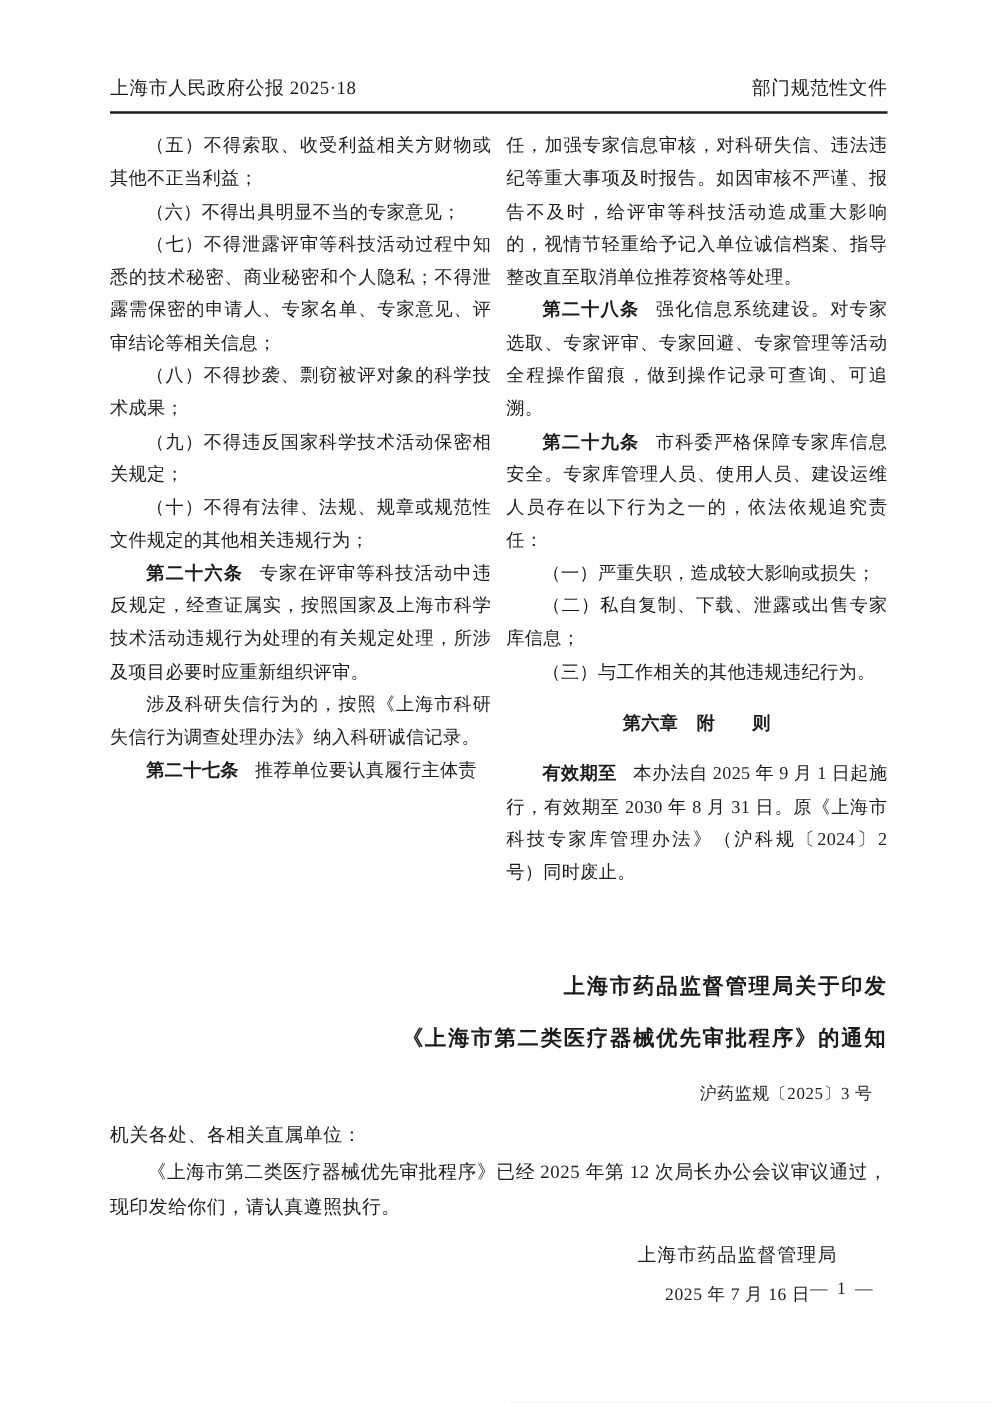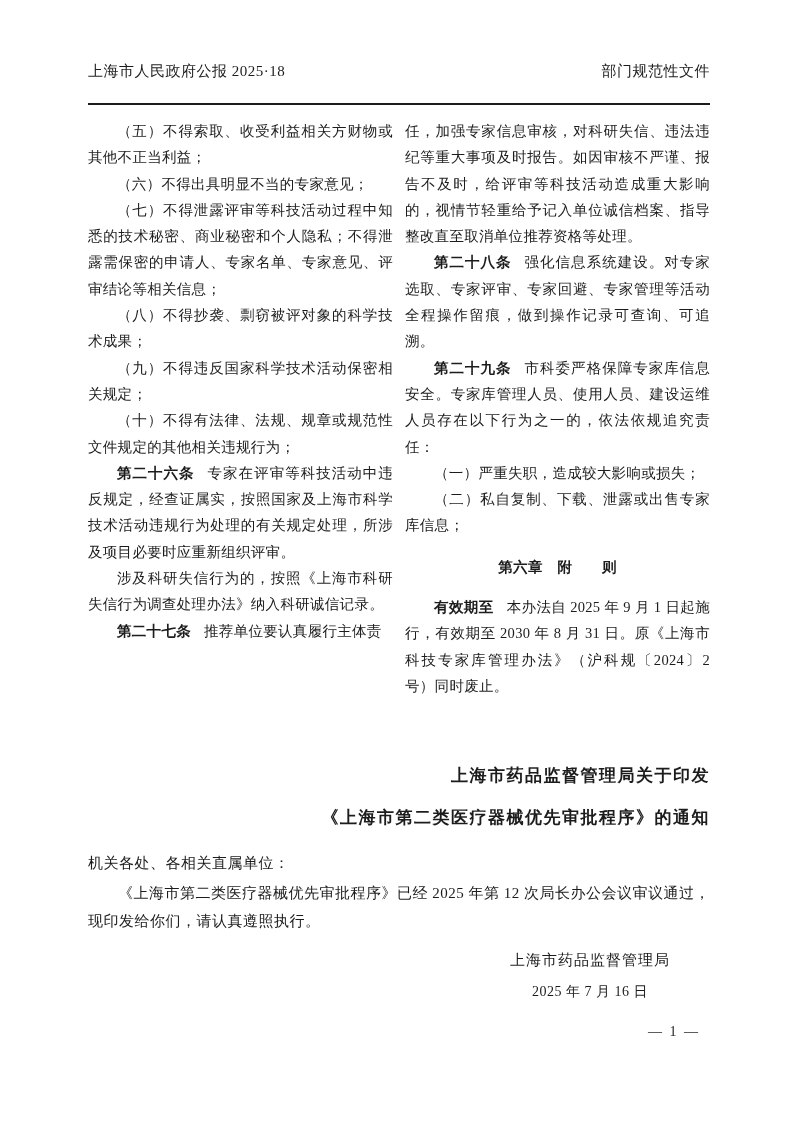--- a/index.html
+++ b/index.html
@@ -19,21 +19,21 @@
   .content {
     padding: 0 83px 0 88px;
   }
 
   
   .running-header {
     display: flex;
     justify-content: space-between;
     align-items: flex-end;
     padding-top: 60px;
-    padding-bottom: 21px;
+    padding-bottom: 7px;
     border-bottom: 2px solid #1c1c1c;
     font-size: 15px;
     line-height: 22px;
     letter-spacing: 0.5px;
   }
 
   
   .columns {
     display: flex;
     gap: 12px;
@@ -146,30 +146,32 @@
           <p class="para"><span class="lead">第二十六条</span>专家在评审等科技活动中违反规定，经查证属实，按照国家及上海市科学技术活动违规行为处理的有关规定处理，所涉及项目必要时应重新组织评审。</p>
           <p class="para">涉及科研失信行为的，按照《上海市科研失信行为调查处理办法》纳入科研诚信记录。</p>
           <p class="para"><span class="lead">第二十七条</span>推荐单位要认真履行主体责</p>
         </div>
       <div class="col">
           <p class="para noindent">任，加强专家信息审核，对科研失信、违法违纪等重大事项及时报告。如因审核不严谨、报告不及时，给评审等科技活动造成重大影响的，视情节轻重给予记入单位诚信档案、指导整改直至取消单位推荐资格等处理。</p>
           <p class="para"><span class="lead">第二十八条</span>强化信息系统建设。对专家选取、专家评审、专家回避、专家管理等活动全程操作留痕，做到操作记录可查询、可追溯。</p>
           <p class="para"><span class="lead">第二十九条</span>市科委严格保障专家库信息安全。专家库管理人员、使用人员、建设运维人员存在以下行为之一的，依法依规追究责任：</p>
           <p class="para">（一）严重失职，造成较大影响或损失；</p>
           <p class="para">（二）私自复制、下载、泄露或出售专家库信息；</p>
+          <p class="para">（三）与工作相关的其他违规违纪行为。</p>
           <p class="para chapter-heading">第六章　附　　则</p>
           <p class="para"><span class="lead">有效期至</span>本办法自 2025 年 9 月 1 日起施行，有效期至 2030 年 8 月 31 日。原《上海市科技专家库管理办法》（沪科规〔2024〕2 号）同时废止。</p>
         </div>
     </div>
 
     <div class="notice">
       <div class="notice-title">
         <div>上海市药品监督管理局关于印发</div>
         <div>《上海市第二类医疗器械优先审批程序》的通知</div>
       </div>
+      <div class="doc-number">沪药监规〔2025〕3 号</div>
       <div class="addressee">机关各处、各相关直属单位：</div>
       <p class="notice-body">《上海市第二类医疗器械优先审批程序》已经 2025 年第 12 次局长办公会议审议通过，现印发给你们，请认真遵照执行。</p>
       <div class="signature">
         <div class="signer">上海市药品监督管理局</div>
         <div class="sign-date">2025 年 7 月 16 日</div>
       </div>
     </div>
 
   </div>
 

